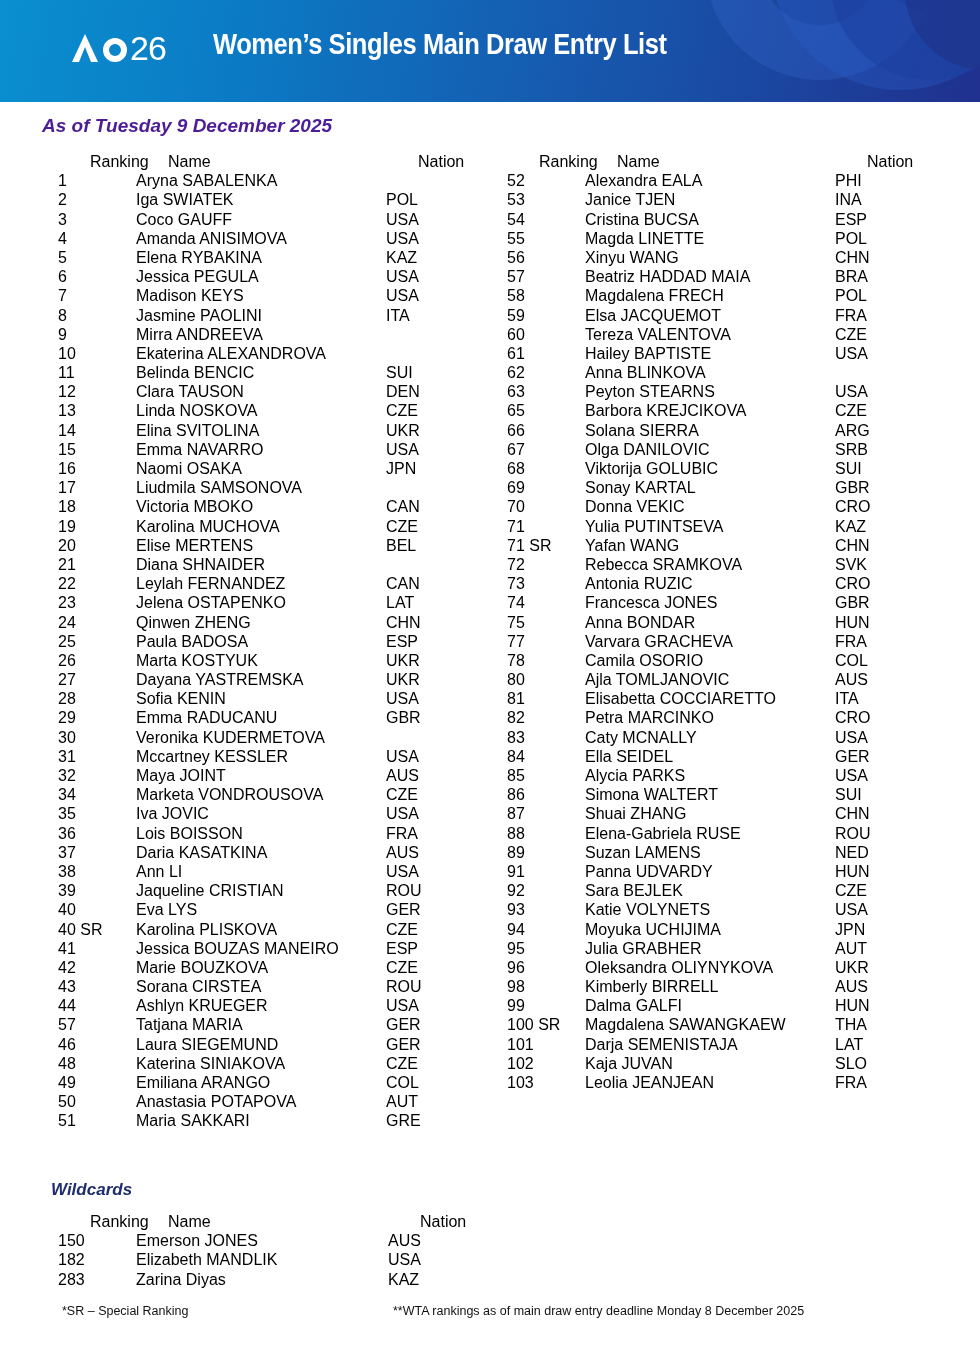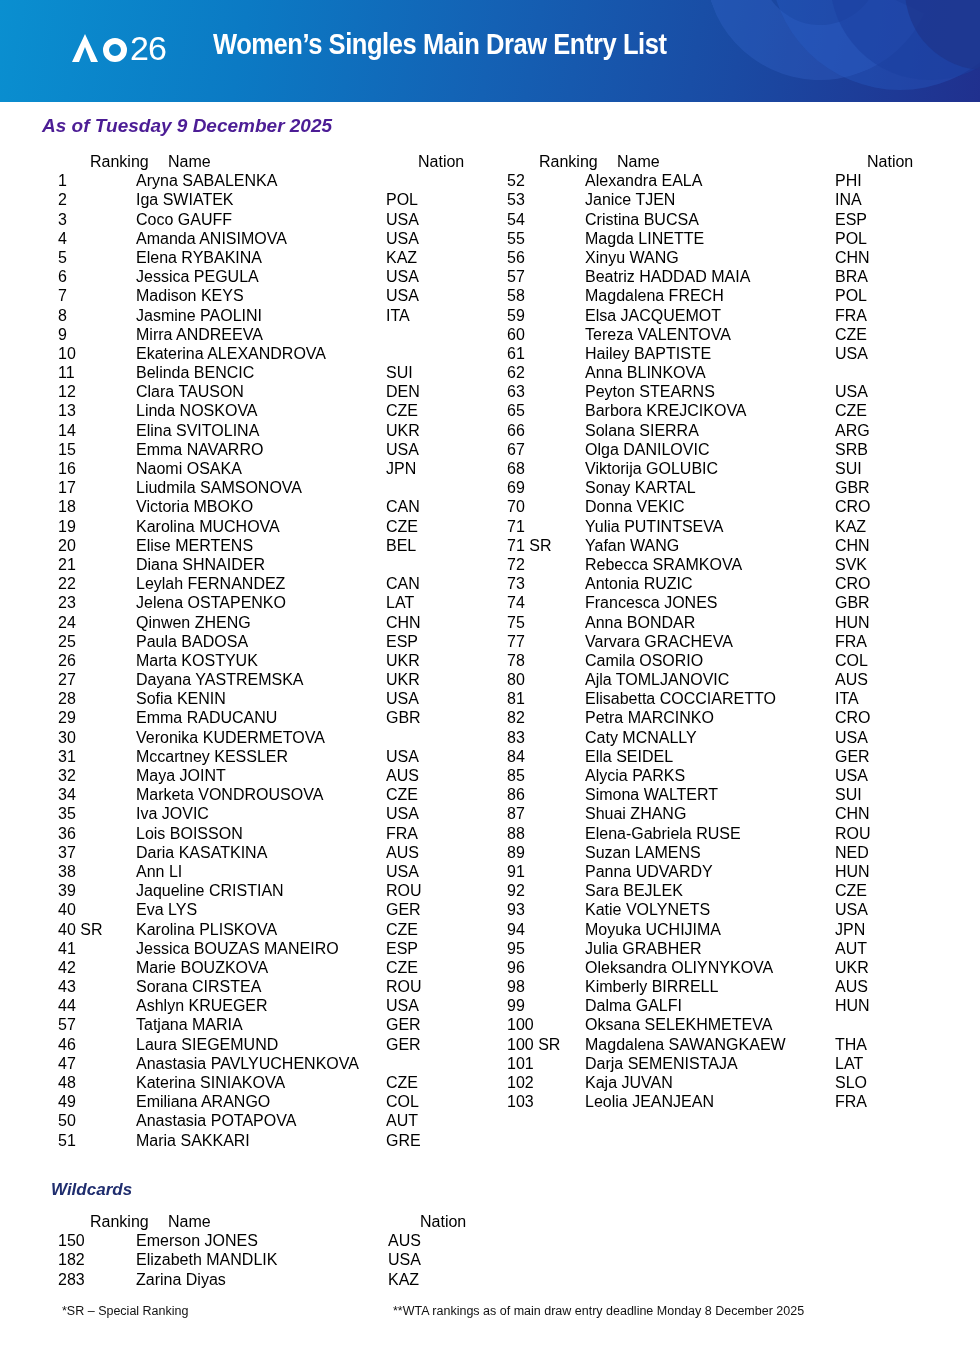--- a/index.html
+++ b/index.html
@@ -302,25 +302,20 @@
       <span class="col-rank">57</span>
       <span class="col-name">Tatjana MARIA</span>
       <span class="col-nation">GER</span>
     </div>
     <div class="row">
       <span class="col-rank">46</span>
       <span class="col-name">Laura SIEGEMUND</span>
       <span class="col-nation">GER</span>
     </div>
     <div class="row">
-      <span class="col-rank">47</span>
-      <span class="col-name">Anastasia PAVLYUCHENKOVA</span>
-      <span class="col-nation"></span>
-    </div>
-    <div class="row">
       <span class="col-rank">48</span>
       <span class="col-name">Katerina SINIAKOVA</span>
       <span class="col-nation">CZE</span>
     </div>
     <div class="row">
       <span class="col-rank">49</span>
       <span class="col-name">Emiliana ARANGO</span>
       <span class="col-nation">COL</span>
     </div>
     <div class="row">
@@ -555,25 +550,20 @@
       <span class="col-rank">98</span>
       <span class="col-name">Kimberly BIRRELL</span>
       <span class="col-nation">AUS</span>
     </div>
     <div class="row">
       <span class="col-rank">99</span>
       <span class="col-name">Dalma GALFI</span>
       <span class="col-nation">HUN</span>
     </div>
     <div class="row">
-      <span class="col-rank">100</span>
-      <span class="col-name">Oksana SELEKHMETEVA</span>
-      <span class="col-nation"></span>
-    </div>
-    <div class="row">
       <span class="col-rank">100 SR</span>
       <span class="col-name">Magdalena SAWANGKAEW</span>
       <span class="col-nation">THA</span>
     </div>
     <div class="row">
       <span class="col-rank">101</span>
       <span class="col-name">Darja SEMENISTAJA</span>
       <span class="col-nation">LAT</span>
     </div>
     <div class="row">

